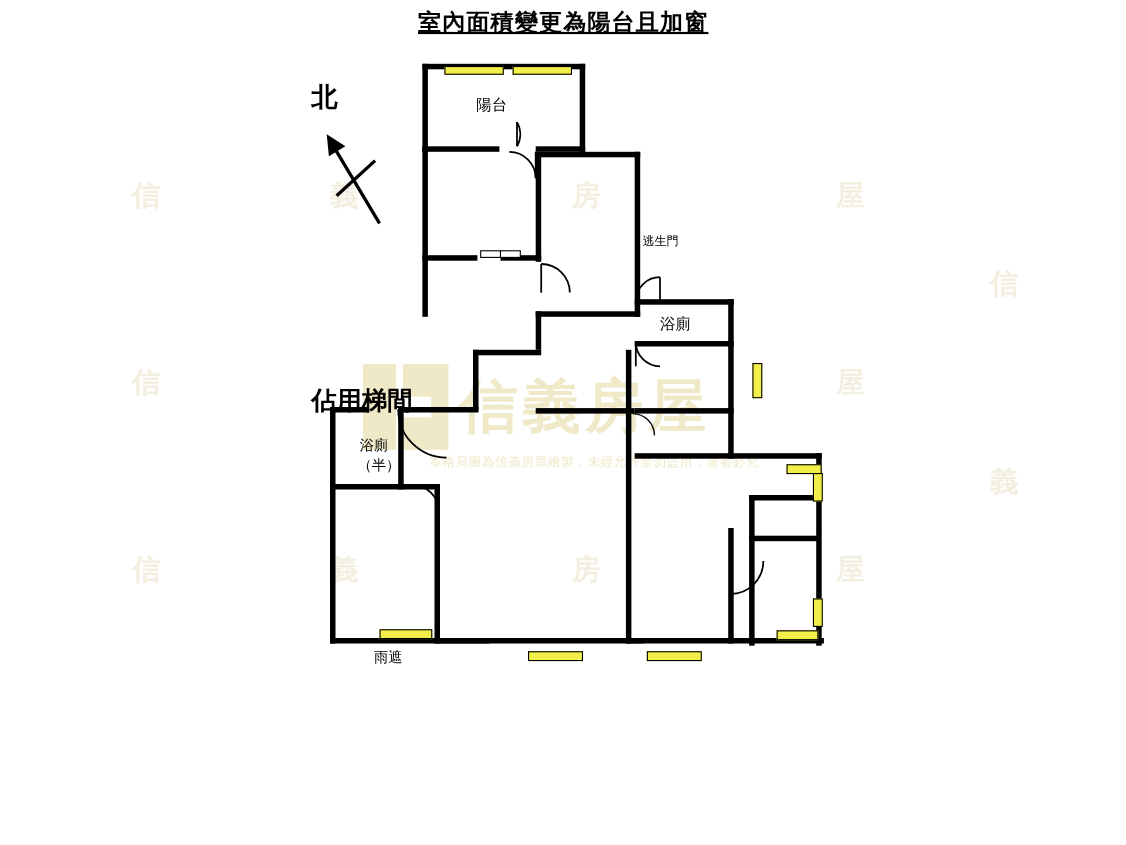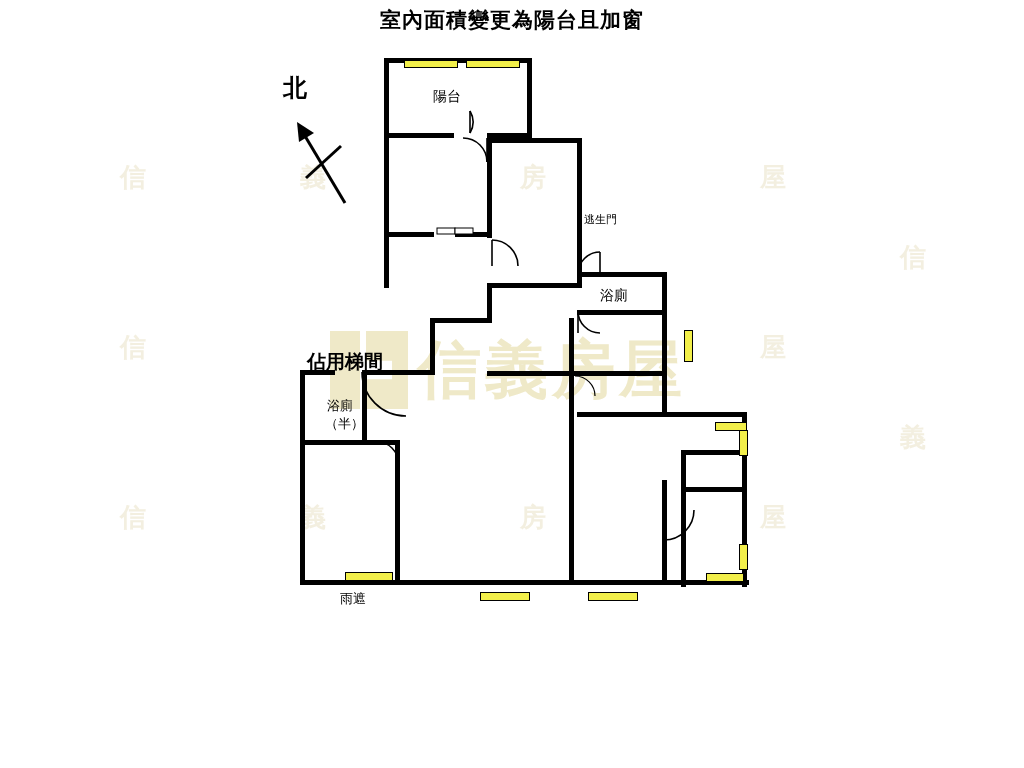--- a/index.html
+++ b/index.html
@@ -18,21 +18,21 @@
   
   .wm-logo {
     position: absolute;
     left: 330px;
     top: 330px;
     width: 365px;
     height: 80px;
     display: flex;
     align-items: center;
     color: #efe9c8;
-    font-size: 63px;
+    font-size: 53px;
     font-weight: bold;
     font-family: "DejaVu Sans", sans-serif;
     letter-spacing: 4px;
     user-select: none;
   }
   .wm-mark {
     width: 78px;
     height: 78px;
     margin-right: 10px;
     position: relative;
@@ -77,20 +77,21 @@
     position: absolute;
     left: 0;
     top: 6px;
     width: 1024px;
     text-align: center;
     font-size: 21px;
     font-weight: bold;
     color: #000;
     font-family: "DejaVu Sans", sans-serif;
     letter-spacing: 1px;
+    text-decoration: underline;
   }
   .room-label {
     position: absolute;
     font-size: 13px;
     color: #000;
     font-family: "DejaVu Sans", sans-serif;
     white-space: nowrap;
     text-align: left;
     line-height: 1.15;
   }
@@ -155,20 +156,21 @@
   <div class="wm-tile" style="left:760px;top:160px;">屋</div>
   <div class="wm-tile" style="left:760px;top:330px;">屋</div>
   <div class="wm-tile" style="left:760px;top:500px;">屋</div>
   <div class="wm-tile" style="left:900px;top:240px;">信</div>
   <div class="wm-tile" style="left:900px;top:420px;">義</div>
 
   <div class="wm-logo">
     <span class="wm-mark"></span>
     <span>信義房屋</span>
   </div>
+  <div class="wm-text">本格局圖為信義房屋繪製，未經允許禁勿盜用，違者必究</div>
 
   <div class="title-top">室內面積變更為陽台且加窗</div>
 
   <div class="north-label">北</div>
 
   <div id="plan-layer">
       <div class="wall" style="left: 384px; top: 58px; width: 148px; height: 5px;"></div>
       <div class="wall" style="left: 384px; top: 58px; width: 5px; height: 80px;"></div>
       <div class="wall" style="left: 527px; top: 58px; width: 5px; height: 80px;"></div>
       <div class="wall" style="left: 384px; top: 133px; width: 70px; height: 5px;"></div>
@@ -249,19 +251,19 @@
     <path d="M 664 540 A 30 30 0 0 0 694 510" fill="none" stroke="#000" stroke-width="1.6"></path>
     <line x1="664" y1="540" x2="664" y2="512" stroke="#000" stroke-width="1.6"></line>
 
     <path d="M 575 376 A 20 20 0 0 1 595 396" fill="none" stroke="#000" stroke-width="1.2"></path>
   </svg>
 
   <div id="label-layer">
       <div class="room-label" style="left: 433px; top: 88px; font-size: 14px;">陽台</div>
       <div class="room-label" style="left: 584px; top: 214px; font-size: 11px;">逃生門</div>
       <div class="room-label" style="left: 600px; top: 287px; font-size: 14px;">浴廁</div>
-      <div class="big-label" style="left: 307px; top: 349px; font-size: 19px;">佔用梯間</div>
+      <div class="big-label" style="left: 283px; top: 349px; font-size: 23px;">佔用梯間</div>
       <div class="room-label" style="left: 327px; top: 399px; font-size: 13px;">浴廁</div>
       <div class="room-label" style="left: 325px; top: 417px; font-size: 13px;">（半）</div>
       <div class="room-label" style="left: 340px; top: 592px; font-size: 13px;">雨遮</div>
     </div>
 
 </div>
 
 </body></html>

